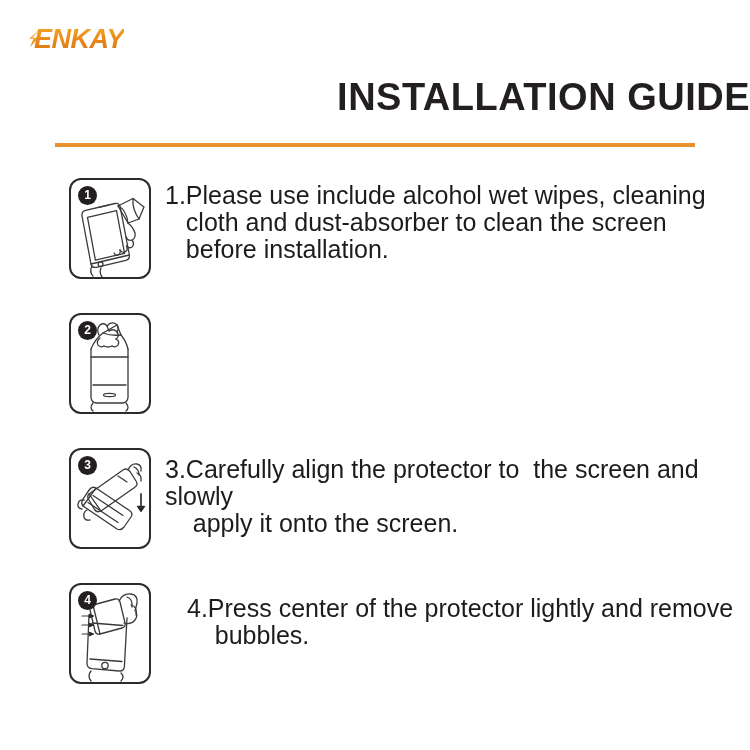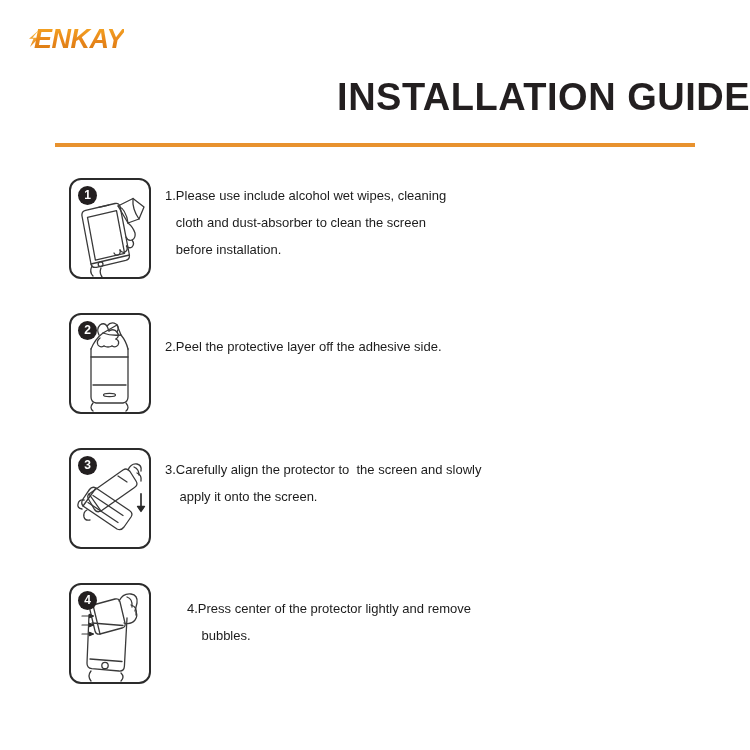--- a/index.html
+++ b/index.html
@@ -105,21 +105,21 @@
     font-size: 12px;
     font-weight: bold;
     line-height: 19px;
     text-align: center;
     z-index: 3;
   }
 
   .step-text {
     flex: 1 1 auto;
     margin-left: 14px;
-    font-size: 13px;
+    font-size: 25px;
     line-height: 27px;
     color: #1c1c1c;
     padding-top: 4px;
     white-space: pre-wrap;
   }
   .step-2 .step-text { padding-top: 20px; }
   .step-4 .step-text { padding-top: 12px; margin-left: 36px; }
   .step-3 .step-text { padding-top: 8px; }
 </style>
 </head>
@@ -187,21 +187,20 @@
 
           <path d="M28 20 Q25 14 29 10 Q33 7 36 11 L38 16"></path>
           <path d="M36 11 Q40 6 45 9 Q49 12 46 17"></path>
           <path d="M38 16 Q43 13 46 17 Q49 21 45 24"></path>
           <path d="M45 24 Q49 26 47 30 Q45 33 41 31"></path>
           <path d="M29 23 Q25 26 27 30 Q29 33 33 31"></path>
           <path d="M33 31 Q37 33 41 31"></path>
         </g>
       </svg>
     </div>
-    <div class="step-text">2.Peel the protective layer off the adhesive side.</div>
   </div>
 
   <div class="step step-3">
     <div class="icon-box">
       <div class="badge">3</div>
       <svg viewBox="0 0 78 97">
         <g fill="none" stroke="#3a3a3a" stroke-width="1.3" stroke-linejoin="round" stroke-linecap="round">
 
           <path d="M12 56 L46 79 Q50 81 53 77 L60 67 Q62.5 63 58.5 60.5 L25 38"></path>
           <path d="M25 38 Q21 36 18.5 39.5 L12 49 Q9.5 53 12 56 Z"></path>

